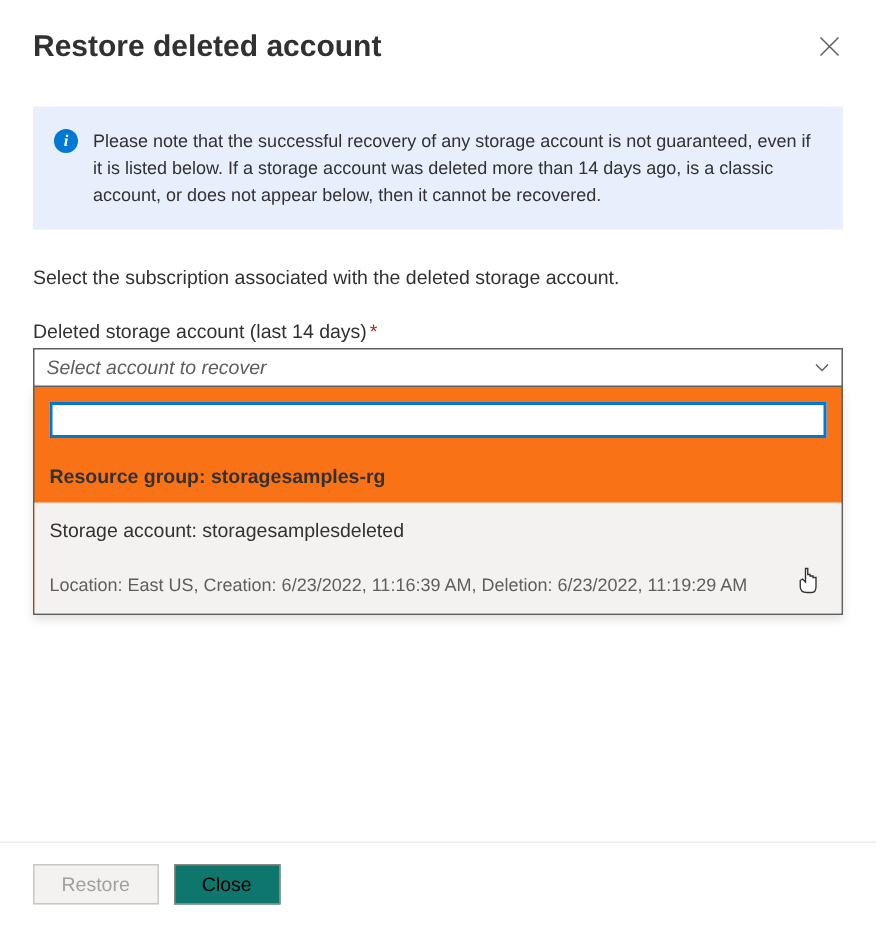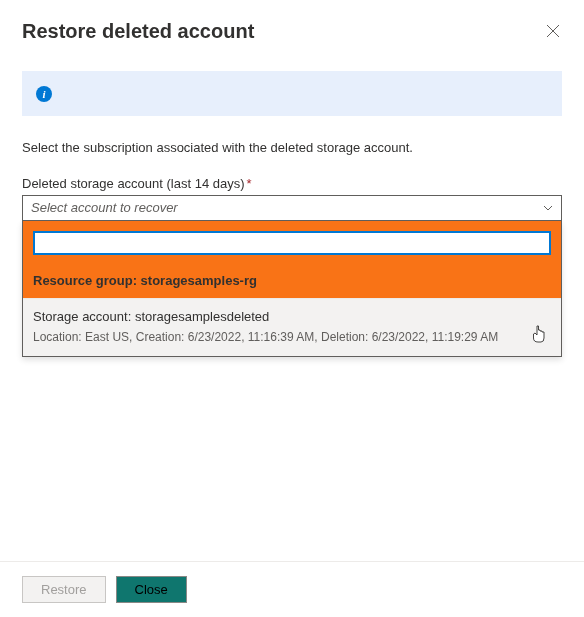--- a/index.html
+++ b/index.html
@@ -143,21 +143,21 @@
     }
     .option-item {
       padding: 10px 10px 12px 10px;
       background: #f3f2f1;
       cursor: pointer;
       position: relative;
     }
     .option-title {
       font-size: 13px;
       color: #323130;
-      margin-bottom: 6px;
+      margin-bottom: 22px;
     }
     .option-details {
       font-size: 12px;
       color: #605e5c;
     }
     .cursor-icon {
       position: absolute;
       right: 14px;
       bottom: 12px;
       width: 16px;
@@ -198,20 +198,21 @@
     <div class="title">Restore deleted account</div>
     <div class="close-x">
       <svg viewBox="0 0 14 14">
           <path d="M1 1 L13 13 M13 1 L1 13" stroke="#605e5c" stroke-width="1" fill="none"></path>
         </svg>
     </div>
   </div>
 
   <div class="info-box">
     <div class="info-icon">i</div>
+    <div class="info-text">Please note that the successful recovery of any storage account is not guaranteed, even if it is listed below. If a storage account was deleted more than 14 days ago, is a classic account, or does not appear below, then it cannot be recovered.</div>
   </div>
 
   <div class="instruction">Select the subscription associated with the deleted storage account.</div>
 
 
 
   <div class="field-group">
     <div class="field-label">
       <span>Deleted storage account (last 14 days)</span><span class="required-star">*</span>
     </div>

